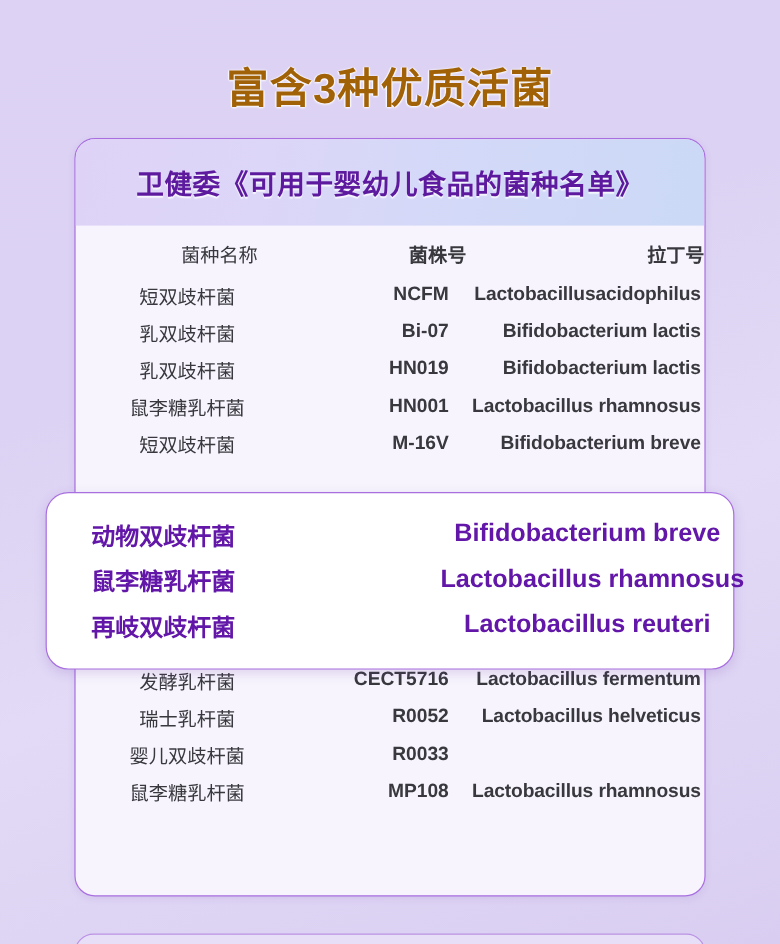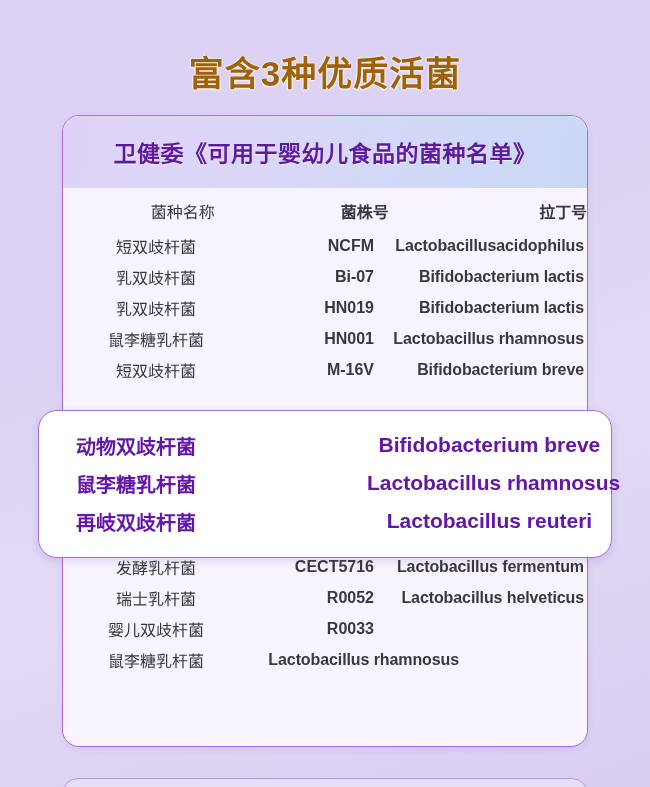--- a/index.html
+++ b/index.html
@@ -216,20 +216,21 @@
         <div class="c1">瑞士乳杆菌</div>
         <div class="c2">R0052</div>
         <div class="c3">Lactobacillus helveticus</div>
       </div>
       <div class="trow">
         <div class="c1">婴儿双歧杆菌</div>
         <div class="c2">R0033</div>
       </div>
       <div class="trow">
         <div class="c1">鼠李糖乳杆菌</div>
+        <div class="c2">MP108</div>
         <div class="c3">Lactobacillus rhamnosus</div>
       </div>
 
     </div>
   </div>
 
   <div class="highlight-card">
     <div class="hrow">
       <div class="hname">动物双歧杆菌</div>
       <div class="hlatin">Bifidobacterium breve</div>

